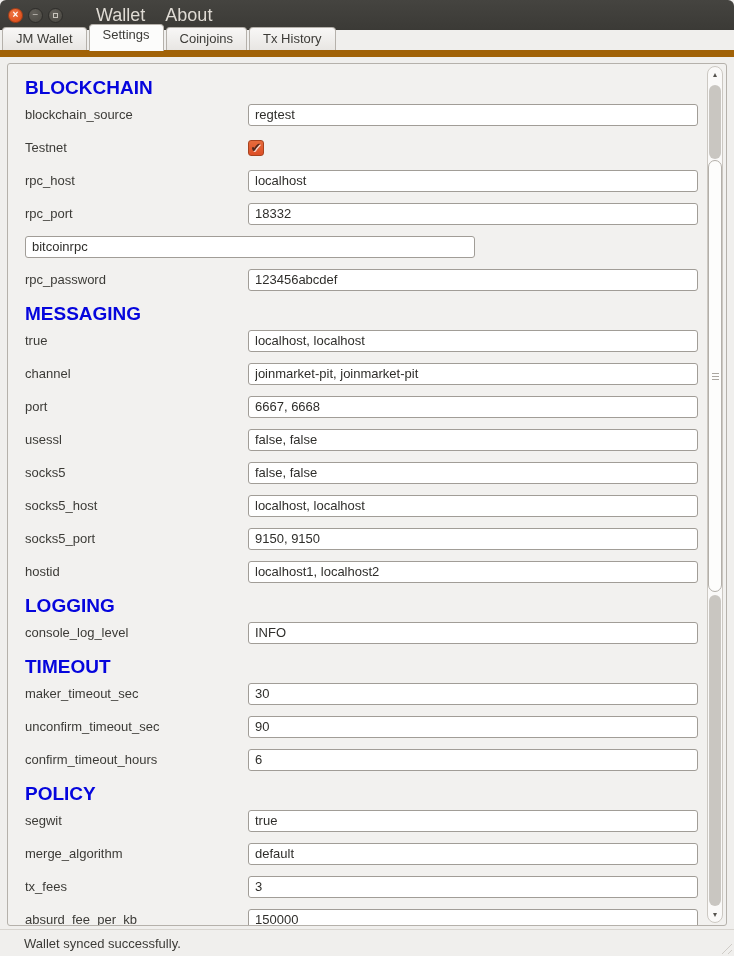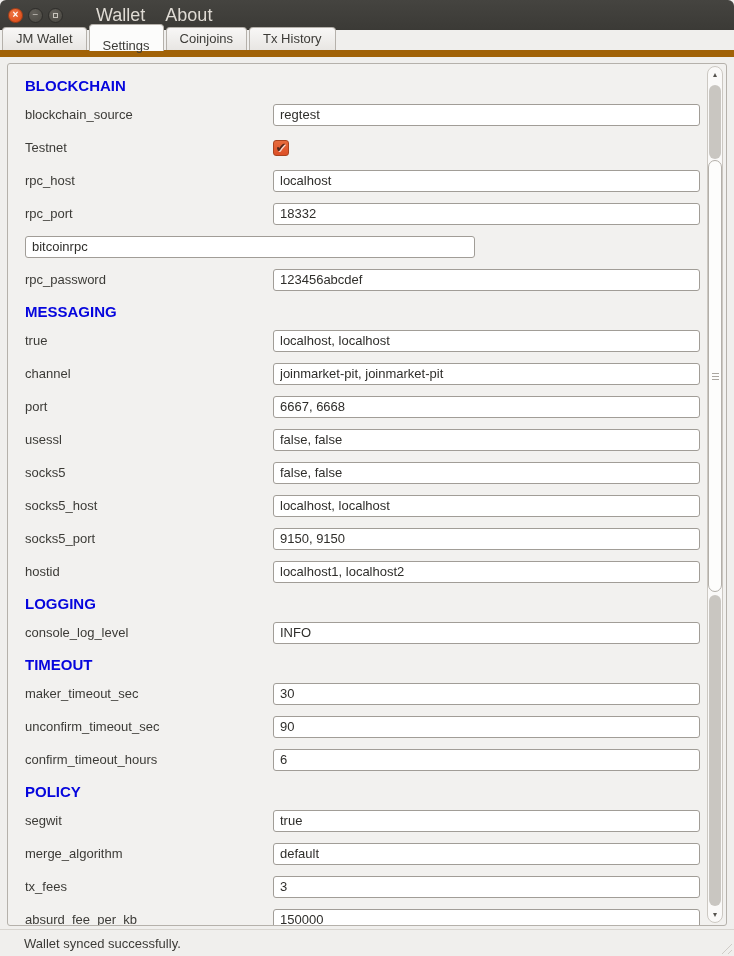--- a/index.html
+++ b/index.html
@@ -65,21 +65,21 @@
     border: 1px solid #b5b1ab;
     border-bottom: none;
     border-radius: 4px 4px 0 0;
     background: linear-gradient(#f8f7f6, #e8e6e3);
     white-space: nowrap;
     cursor: default;
   }
   .tab.active {
     height: 27px;
     margin-bottom: -1px;
-    padding-top: 13px;
+    padding-top: 2px;
     background: #fcfcfb;
     position: relative;
     z-index: 2;
   }
 
   
   .scrollframe {
     position: absolute;
     left: 7px; top: 63px;
     width: 720px; height: 863px;
@@ -89,30 +89,29 @@
     overflow: hidden;
   }
   .form {
     position: absolute;
     left: 0; top: 0; right: 26px;
     padding: 13px 0 0 17px;
   }
   .section-title {
     color: #0505dd;
     font-weight: 600;
-    font-size: 15px;
+    font-size: 19px;
     height: 18px;
     margin: 7px 0 3px;
   }
   .section-title.first { margin-top: 0; }
   .field-row {
     height: 33px;
     display: flex;
     align-items: center;
-    gap: 25px;
   }
   .field-label { width: 223px; flex: none; }
   .field-input {
     width: 450px; height: 22px;
     border: 1px solid #a19d97;
     border-radius: 3px;
     background: #fff;
     padding: 1px 6px;
     font-family: "Liberation Sans", "DejaVu Sans", sans-serif;
     font-size: 13px;

